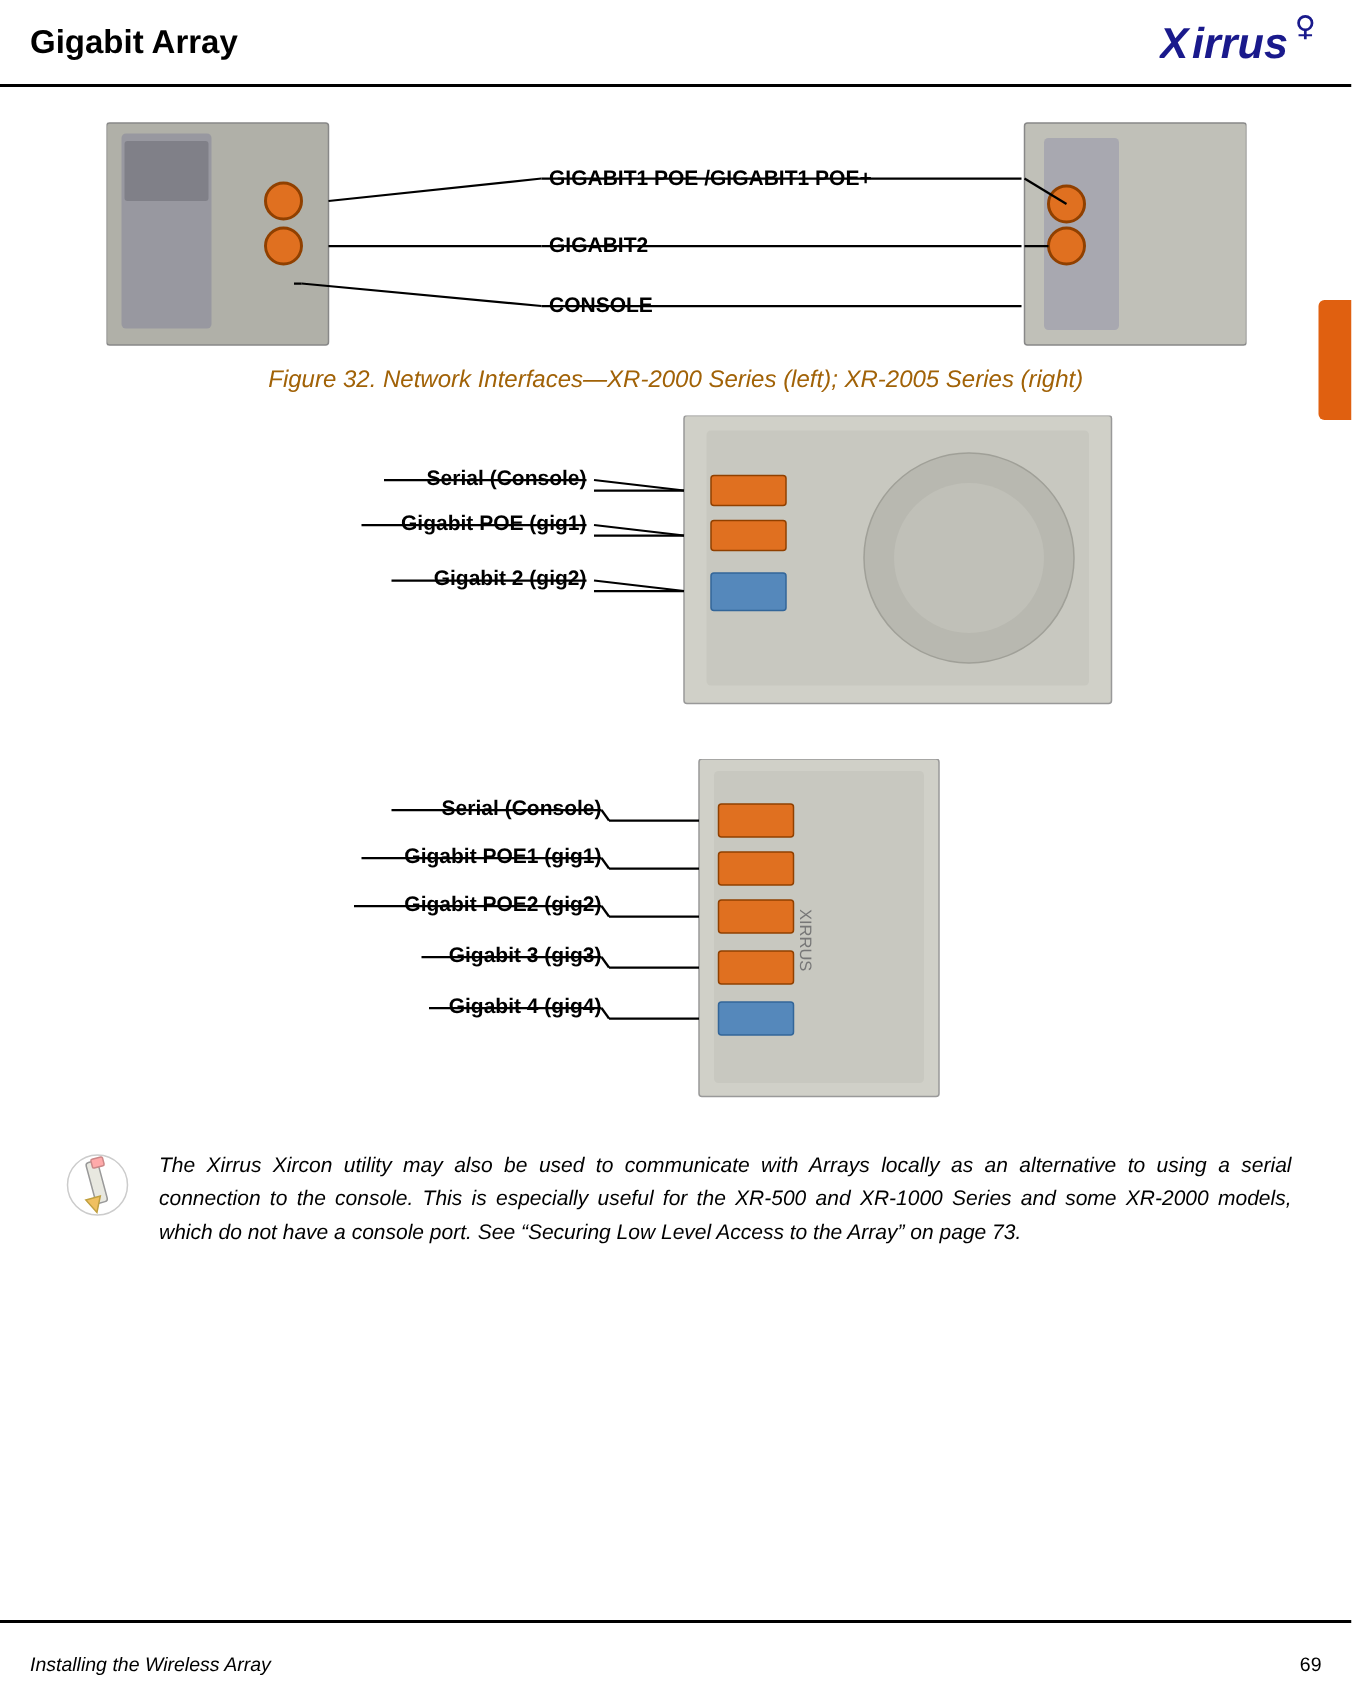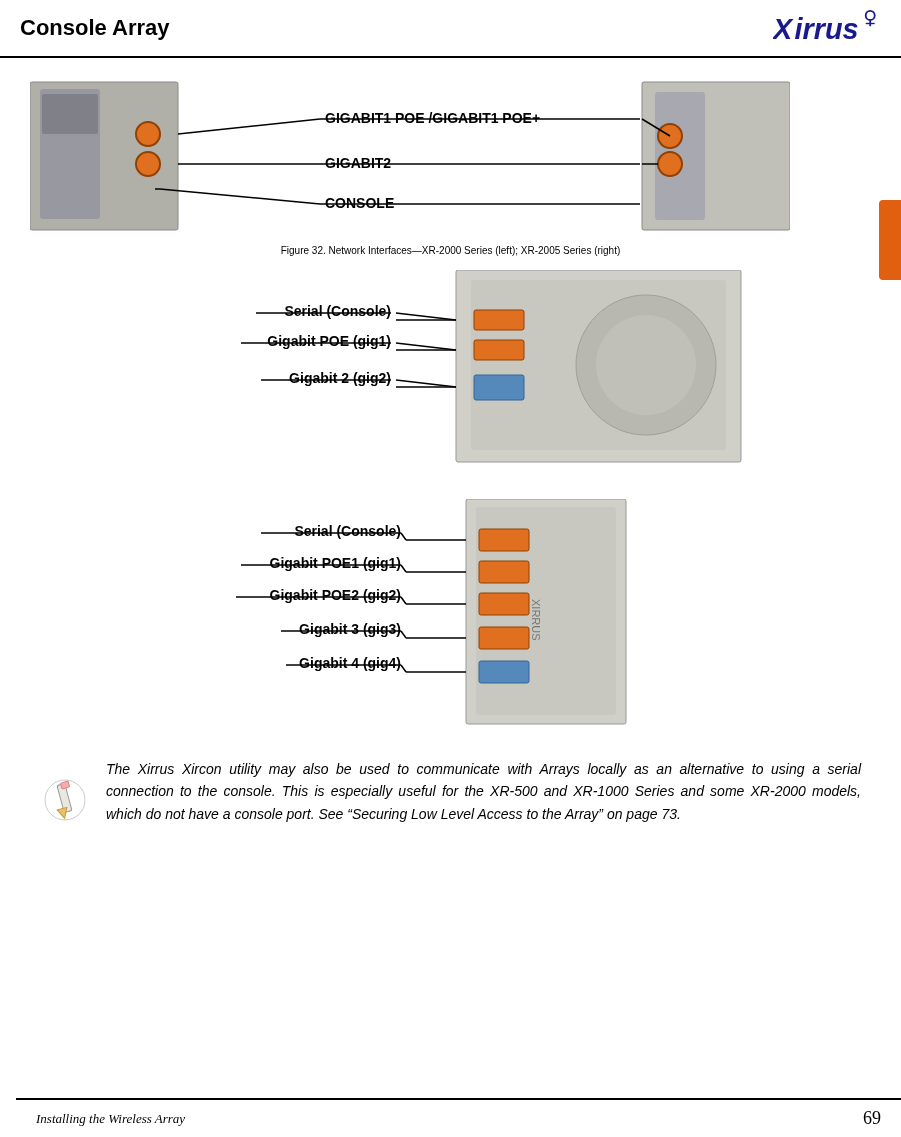--- a/index.html
+++ b/index.html
@@ -28,26 +28,28 @@
 
     
     .content {
       padding: 16px 30px 16px 30px;
     }
 
     
     .figure-32 {
       display: flex;
       flex-direction: column;
+      align-items: center;
       margin-bottom: 6px;
     }
     .fig-caption {
-      font-size: 10px;
-      color: #000000;
+      font-size: 16px;
+      color: #a16207;
       text-align: center;
+      font-style: italic;
     }
 
     
     .figure-33 {
       display: flex;
       flex-direction: column;
       align-items: center;
       margin-bottom: 18px;
       margin-top: 8px;
     }
@@ -57,21 +59,21 @@
       display: flex;
       flex-direction: column;
       align-items: center;
       margin-bottom: 18px;
       margin-top: 8px;
     }
 
     
     .note-section {
       display: flex;
-      align-items: flex-end;
+      align-items: flex-start;
       gap: 16px;
       margin: 10px 0 20px 0;
       padding: 0 10px;
     }
     .note-icon {
       flex-shrink: 0;
       width: 50px;
       height: 50px;
       display: flex;
       align-items: center;
@@ -82,35 +84,34 @@
       line-height: 1.6;
       font-style: italic;
       color: #000;
       text-align: justify;
     }
 
     
     .footer {
       position: absolute;
       bottom: 0;
-      left: 16px;
+      left: 0;
       right: 0;
       display: flex;
       justify-content: space-between;
       align-items: center;
       border-top: 2px solid #000;
-      padding: 8px 20px;
-      font-family: Liberation Serif, serif;
+      padding: 20px 20px;
     }
     .footer-text {
       font-size: 13px;
       font-style: italic;
     }
     .footer-page {
-      font-size: 18px;
+      font-size: 13px;
     }
 
     
     .orange-tab {
       position: absolute;
       right: 0;
       top: 200px;
       width: 22px;
       height: 80px;
       background: #e06010;
@@ -123,21 +124,21 @@
       align-items: center;
     }
     .xirrus-logo svg {
       height: 36px;
     }
   </style>
 </head>
 <body>
 
 <div class="header">
-  <span class="header-title">Console Array</span>
+  <span class="header-title">Gigabit Array</span>
   <div class="xirrus-logo">
     <svg viewBox="0 0 120 40" xmlns="http://www.w3.org/2000/svg">
 
       <text x="0" y="32" font-family="Arial Black, Arial" font-weight="900" font-size="32" fill="#1a1a8c" font-style="italic">X</text>
       <text x="24" y="32" font-family="Arial Black, Arial" font-weight="900" font-size="32" fill="#1a1a8c" font-style="italic">irrus</text>
 
       <circle cx="108" cy="6" r="5" fill="none" stroke="#1a1a8c" stroke-width="2"></circle>
       <line x1="108" y1="11" x2="108" y2="18" stroke="#1a1a8c" stroke-width="2"></line>
       <line x1="103" y1="15" x2="113" y2="15" stroke="#1a1a8c" stroke-width="1.5"></line>
     </svg>

